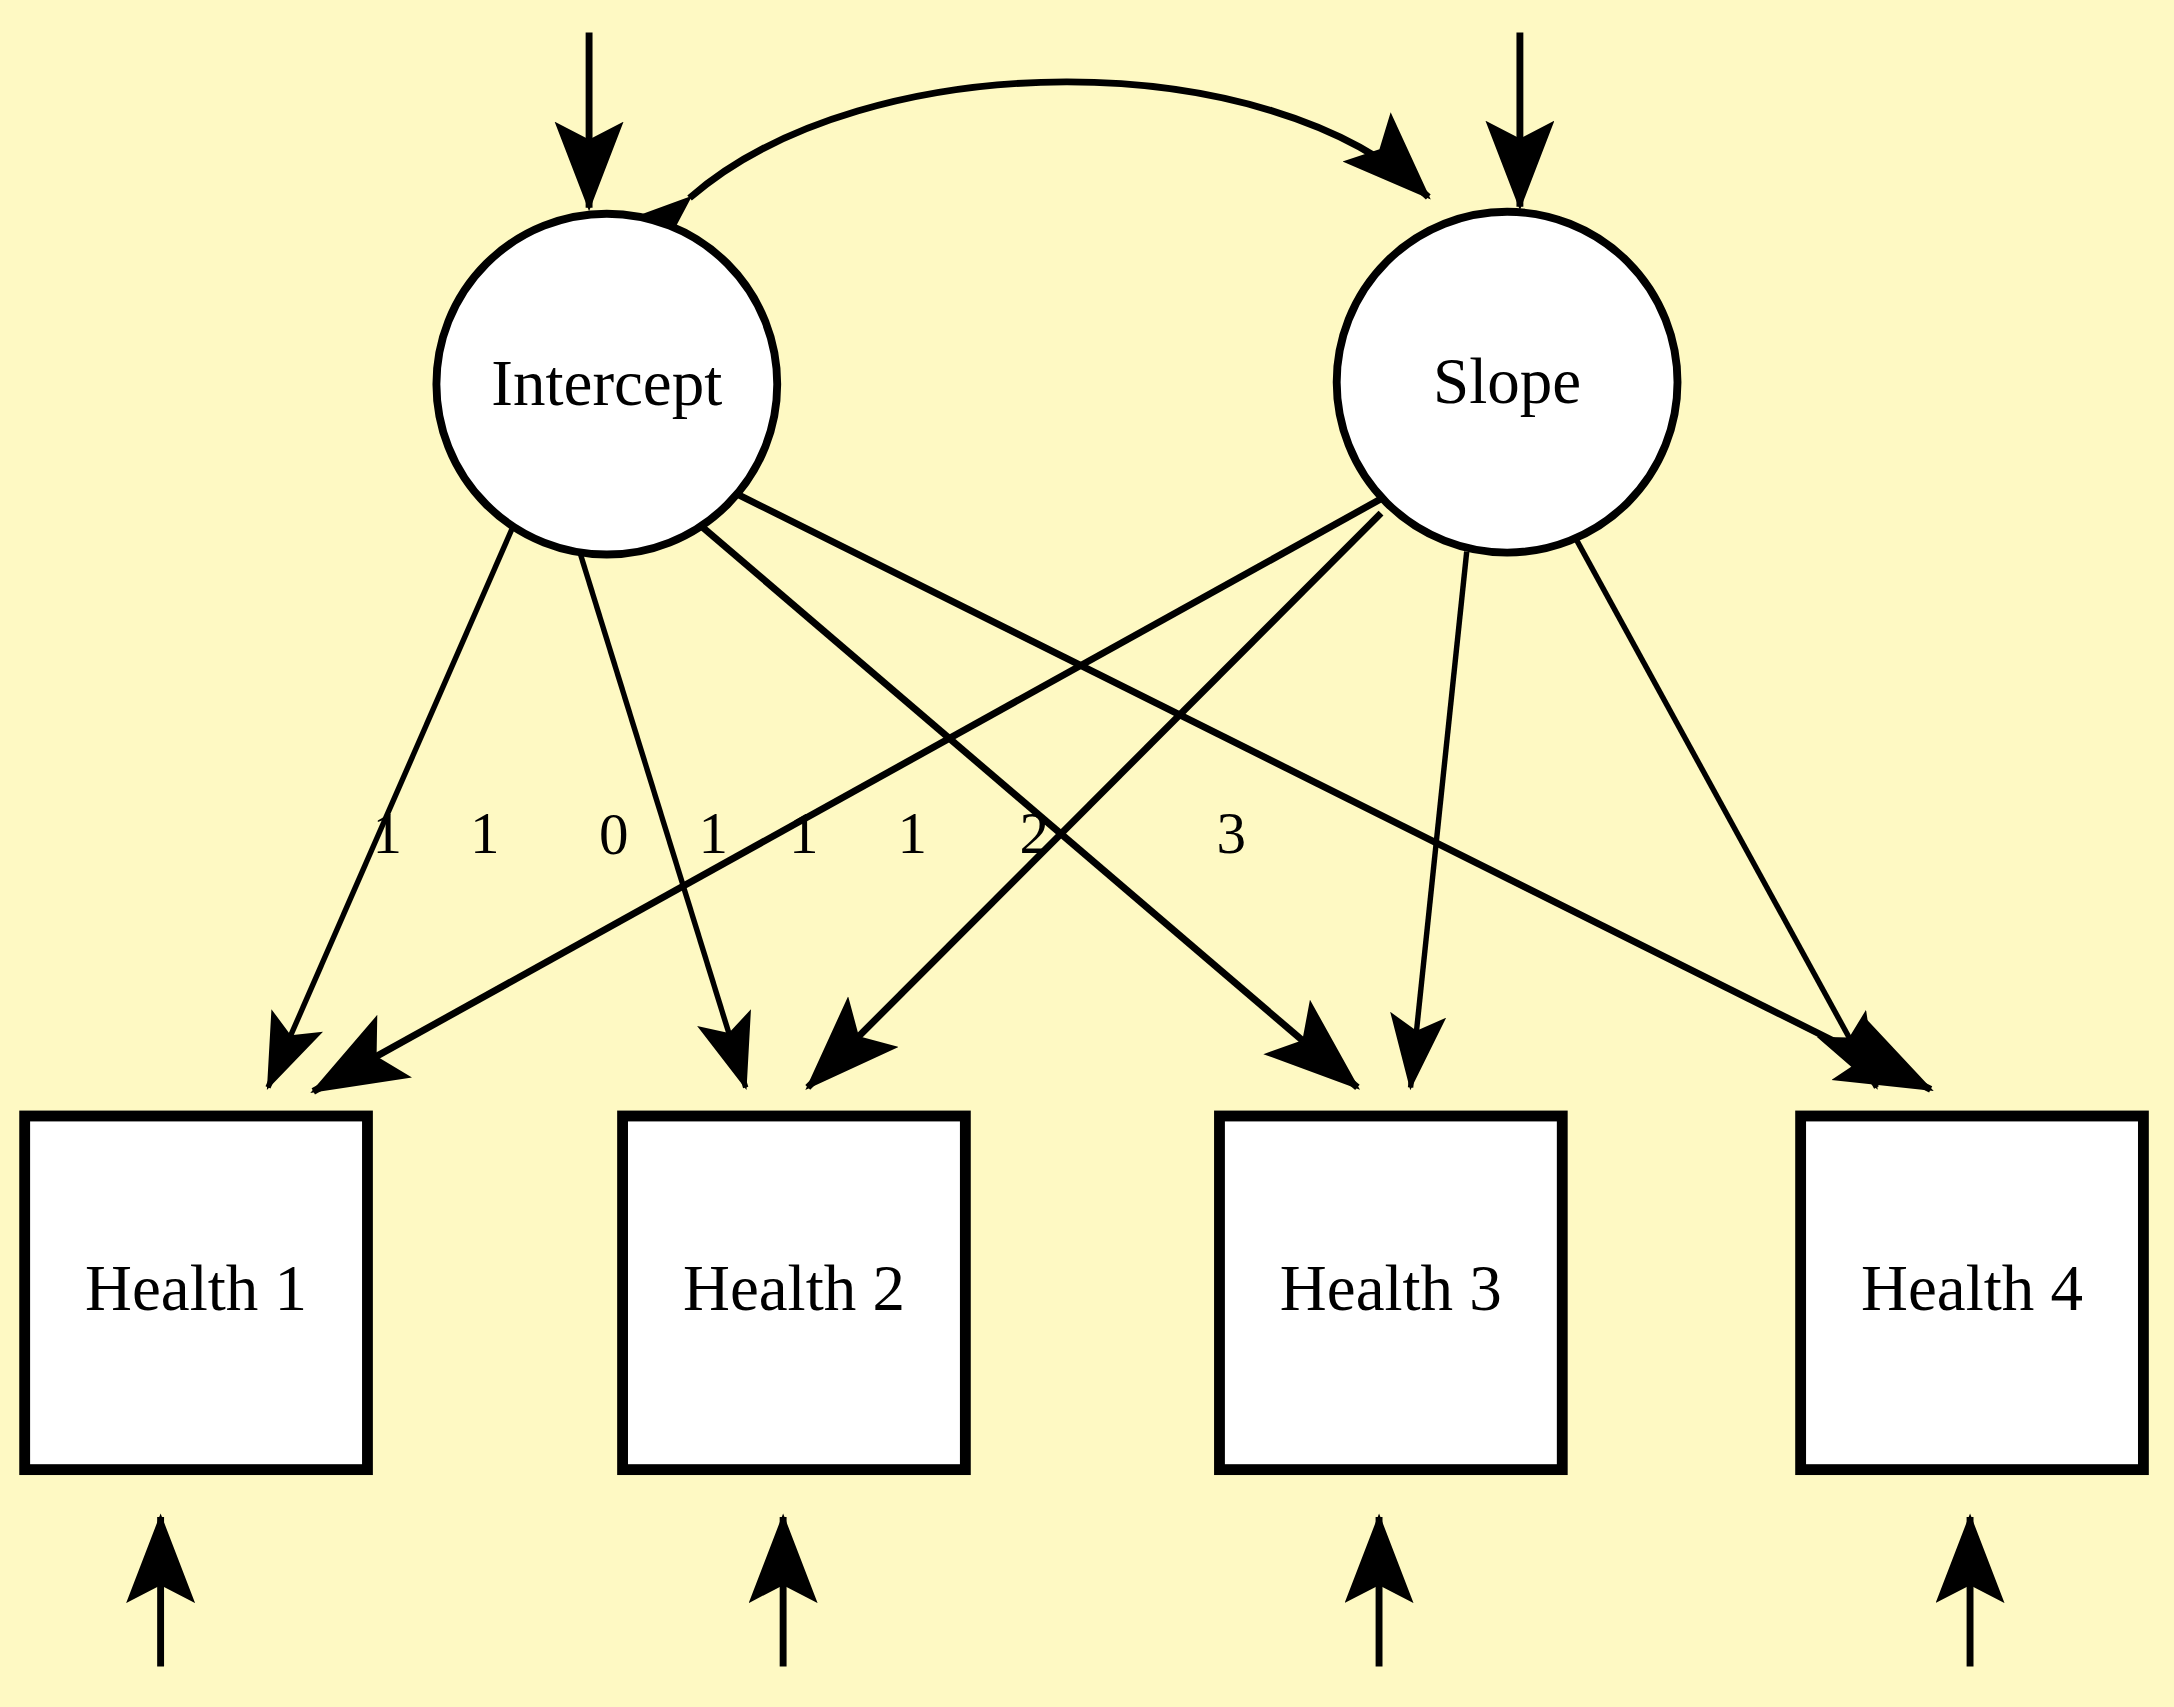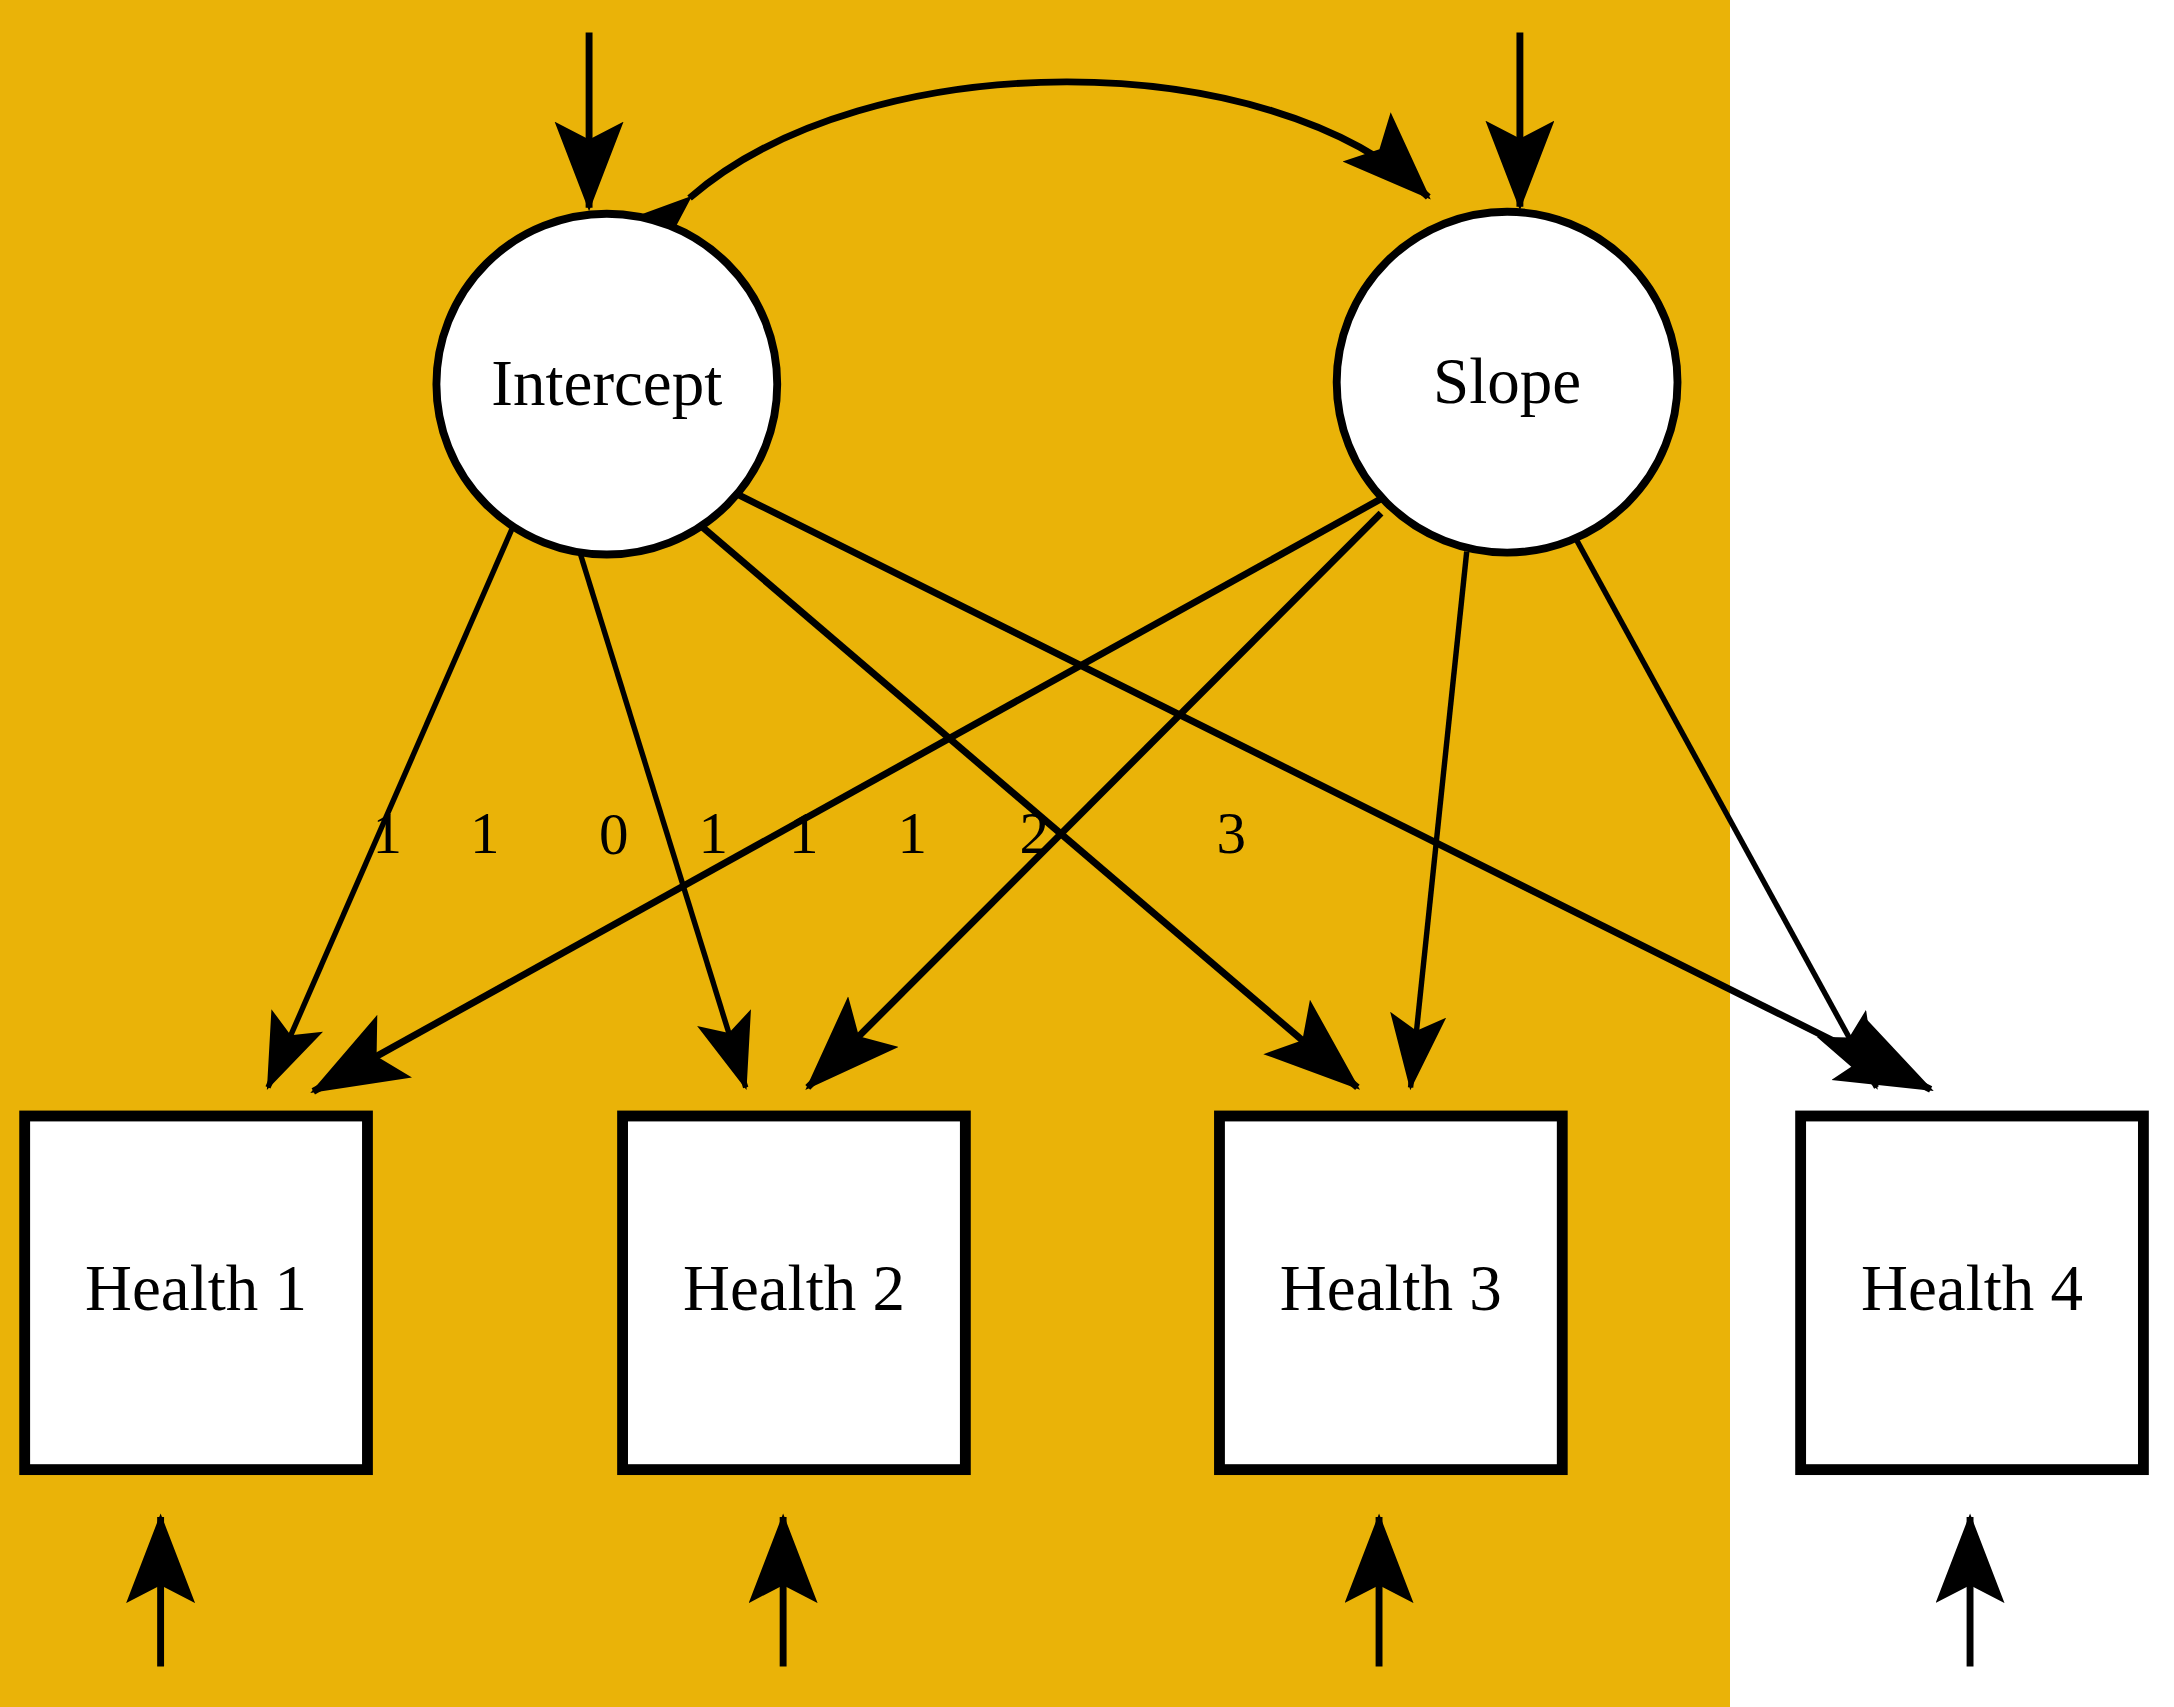--- a/index.html
+++ b/index.html
@@ -8,23 +8,23 @@
     background: #ffffff;
   }
   body {
     width: 2174px;
     height: 1707px;
     overflow: hidden;
     font-family: "Liberation Serif", serif;
   }
   #diagram-root {
     position: relative;
-    width: 1730px;
+    width: 2174px;
     height: 1707px;
-    background: #eab308;
+    background: #fef9c3;
   }
   svg#sem-canvas {
     display: block;
     width: 2174px;
     height: 1707px;
   }
   .edge-line {
     fill: none;
     stroke: #000000;
     stroke-width: 7;

